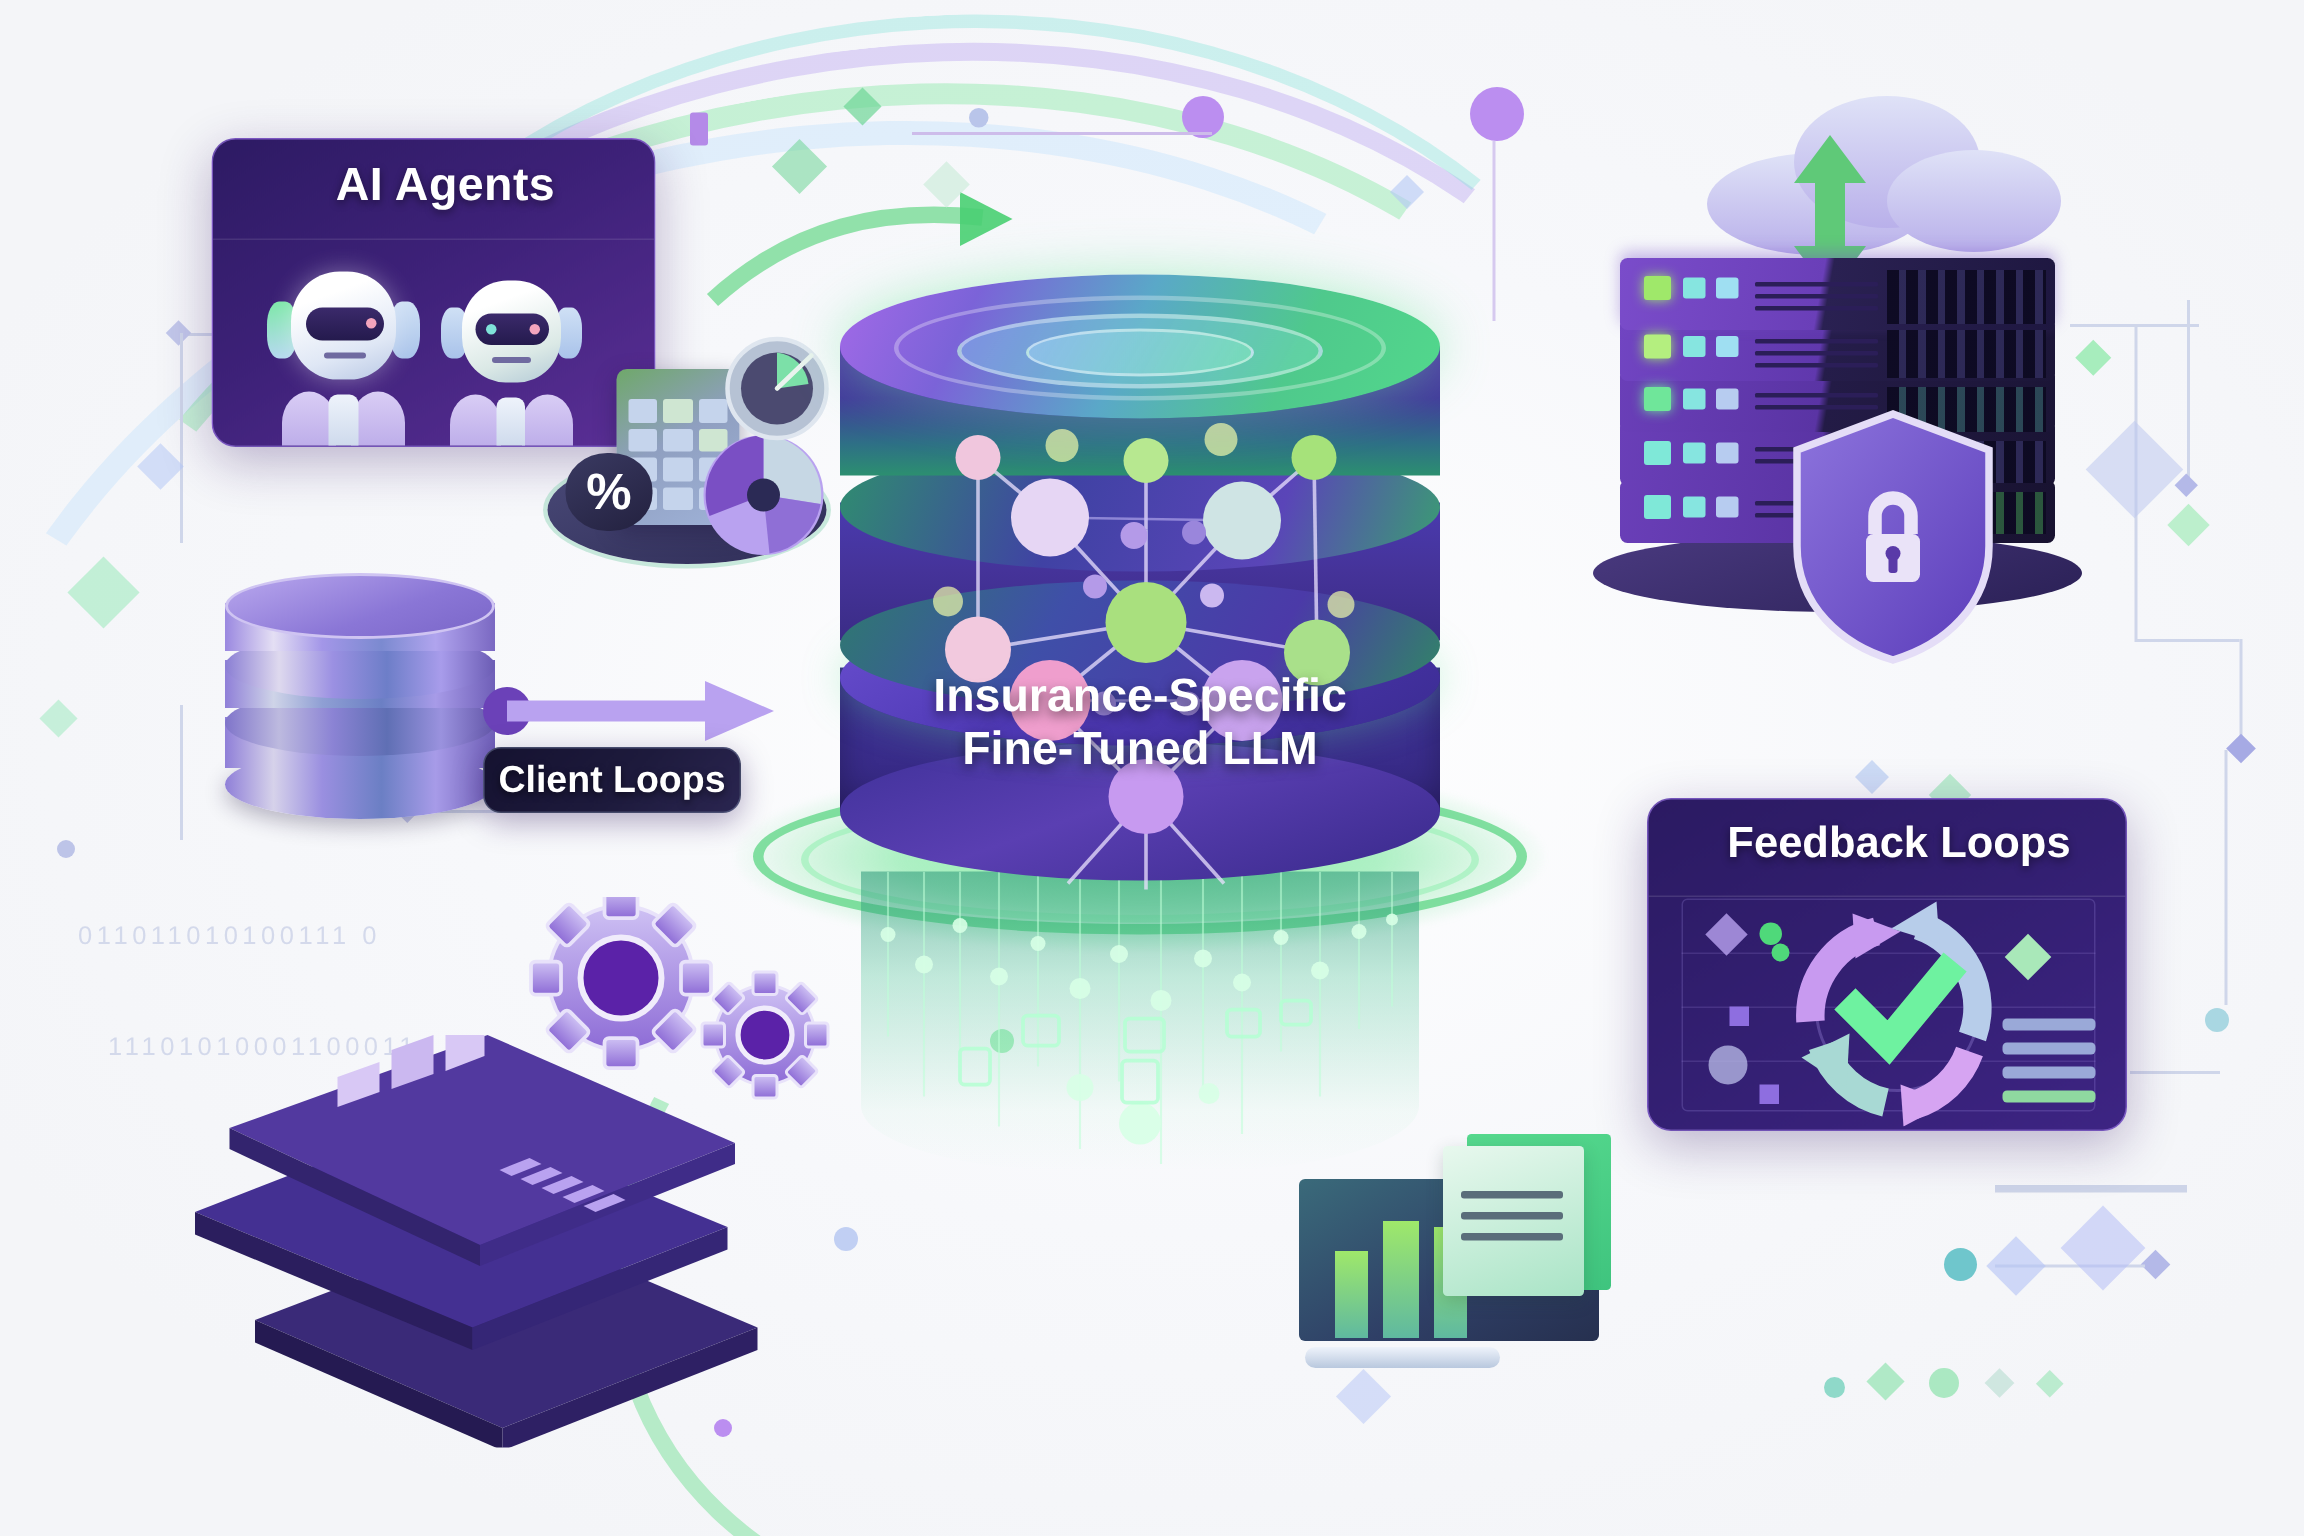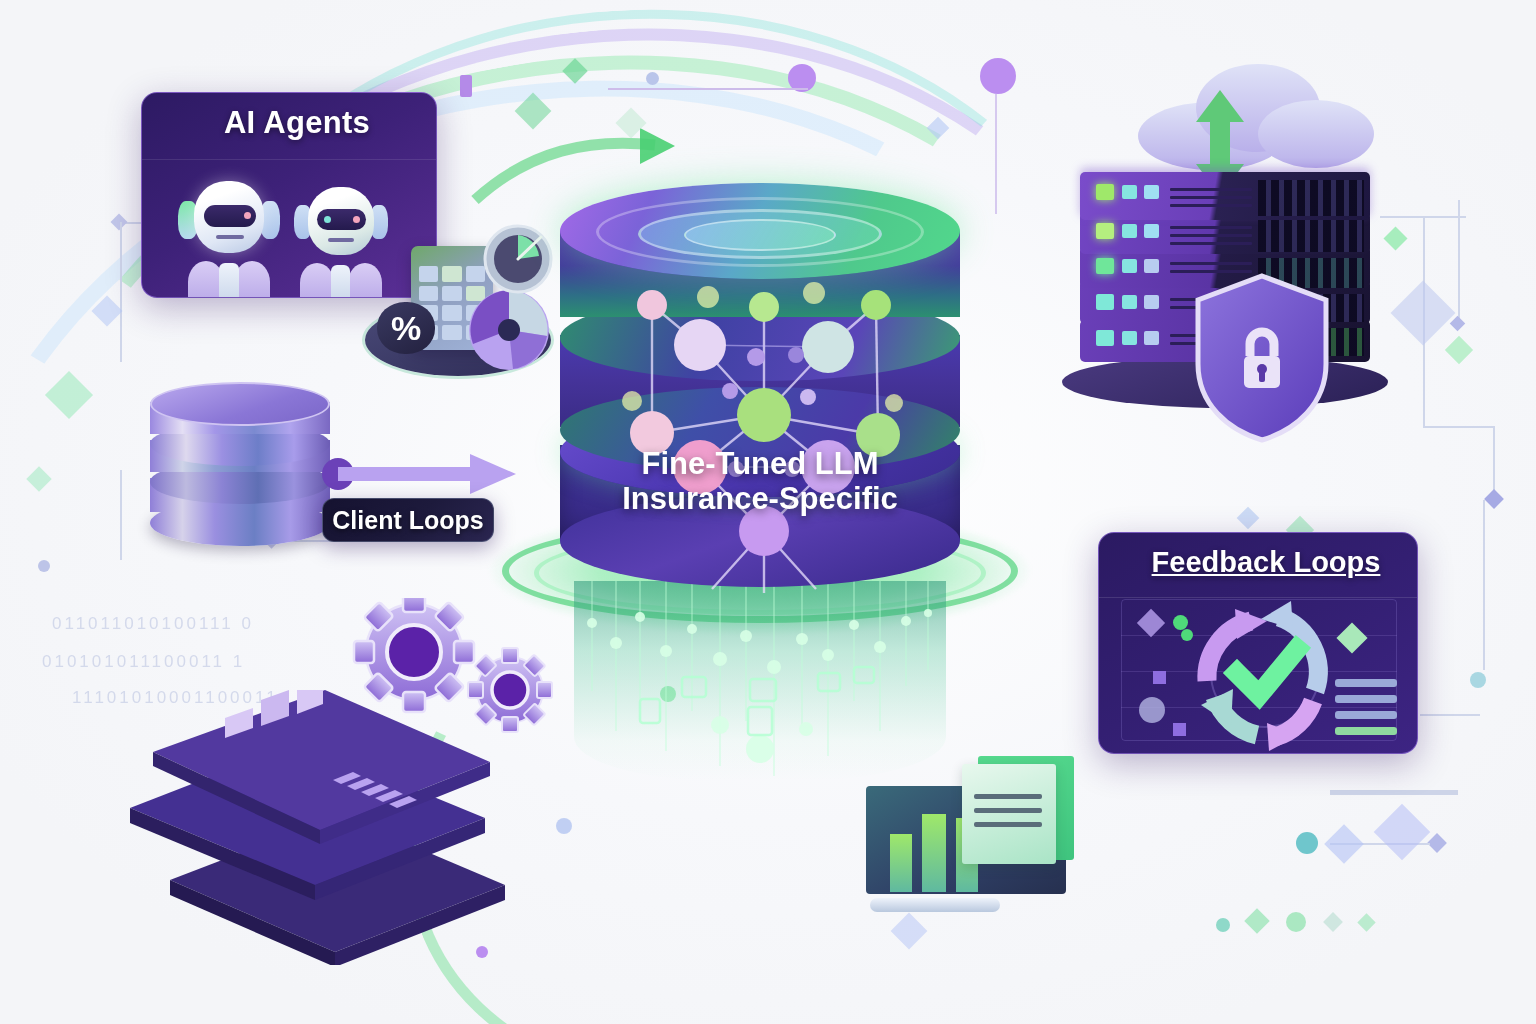--- a/index.html
+++ b/index.html
@@ -158,21 +158,20 @@
     <div class="diamond" style="left:1360px;top:916px;width:13px;height:13px;background:rgba(130,225,165,.5);"></div>
     <div class="diamond" style="left:1330px;top:830px;width:28px;height:28px;background:rgba(180,195,245,.6);"></div>
     <div class="diamond" style="left:1382px;top:812px;width:40px;height:40px;background:rgba(180,190,245,.55);"></div>
     <div class="dot" style="left:1296px;top:832px;width:22px;height:22px;background:#6fc6cc;"></div>
     <div class="diamond" style="left:896px;top:918px;width:26px;height:26px;background:rgba(180,195,245,.5);"></div>
     <div class="dot" style="left:476px;top:946px;width:12px;height:12px;background:#bb8ef0;"></div>
     <div class="dot" style="left:660px;top:686px;width:16px;height:16px;background:rgba(140,233,168,.7);"></div>
     <div class="dot" style="left:556px;top:818px;width:16px;height:16px;background:rgba(170,190,240,.7);"></div>
 
     <div class="binary" style="left:52px;top:614px;">011011010100111 0</div>
-    <div class="binary" style="left:42px;top:652px;">010101011100011  1</div>
     <div class="binary" style="left:72px;top:688px;">11101010001100011</div>
   </div>
 
   <div class="card" style="left:141px;top:92px;width:296px;height:206px;">
     <div class="card-title" style="font-size:31px;top:12px;letter-spacing:.3px;">AI Agents</div>
     <div class="card-div" style="top:66px;"></div>
 
     <div>
       <div style="position:absolute;left:44px;top:82px;width:86px;height:100px;">
         <div class="ear" style="left:-8px;top:26px;width:20px;height:38px;background:linear-gradient(180deg,#7de8a8,#b6d9f0);"></div>
@@ -429,22 +428,22 @@
          box-shadow:inset 0 -8px 22px rgba(0,0,0,.28);"></div>
     <div class="disc" style="top:320px;height:92px;
          background:linear-gradient(160deg,#3f3199 0%,#5a3fb2 45%,#38298a 100%);"></div>
     <div class="disc" style="top:232px;height:90px;
          background:linear-gradient(150deg,#6a4fd0 0%,#4e39b4 45%,#3a2b90 100%);
          box-shadow:0 0 26px rgba(100,230,150,.35);"></div>
 
     <div style="position:absolute;left:18px;top:272px;width:364px;text-align:center;z-index:6;
          color:#fff;font-weight:bold;font-size:31px;line-height:1.12;
          text-shadow:0 3px 8px rgba(0,0,0,.5);">
+      <div>Insurance-Specific</div>
       <div>Fine-Tuned LLM</div>
-      <div>Insurance-Specific</div>
     </div>
 
     <div class="band" style="top:160px;height:92px;
          background:linear-gradient(180deg,#4a3bb0 0%,#453399 50%,#3a2c86 100%);"></div>
     <div class="disc" style="top:212px;height:86px;
          background:linear-gradient(120deg,#2e7a6e 0%,#3f4fa8 35%,#4b3aa8 70%,#2f8a62 100%);"></div>
     <div class="disc" style="top:120px;height:86px;
          background:linear-gradient(110deg,#2f8f6e 0%,#4042a4 38%,#5a45b8 72%,#39a070 100%);"></div>
 
     <div class="band" style="top:56px;height:86px;
@@ -602,21 +601,21 @@
         <stop offset="0" stop-color="#8d74dd"></stop>
         <stop offset="55" stop-color="#5b3dba"></stop>
         <stop offset="1" stop-color="#6d4fc8"></stop>
       </linearGradient>
     </defs>
   </svg>
 
 
   <div class="card" style="left:1098px;top:532px;width:320px;height:222px;
        background:linear-gradient(150deg,#2b1a62 0%,#331f72 50%,#3d2483 100%);">
-    <div class="card-title" style="font-size:29px;top:13px;text-decoration:underline;">Feedback Loops</div>
+    <div class="card-title" style="font-size:29px;top:13px;">Feedback Loops</div>
     <div class="card-div" style="top:64px;background:rgba(255,255,255,.12);"></div>
 
     <div style="position:absolute;left:22px;top:66px;width:276px;height:142px;
          border:1px solid rgba(170,150,235,.22);border-radius:4px;"></div>
     <div style="position:absolute;left:22px;top:102px;width:276px;height:1px;background:rgba(170,150,235,.18);"></div>
     <div style="position:absolute;left:22px;top:138px;width:276px;height:1px;background:rgba(170,150,235,.18);"></div>
     <div style="position:absolute;left:22px;top:174px;width:276px;height:1px;background:rgba(170,150,235,.18);"></div>
 
     <div class="diamond" style="left:42px;top:80px;width:20px;height:20px;background:#b9a2f0;opacity:.8;"></div>
     <div class="dot" style="left:74px;top:82px;width:15px;height:15px;background:#4fd97a;"></div>

